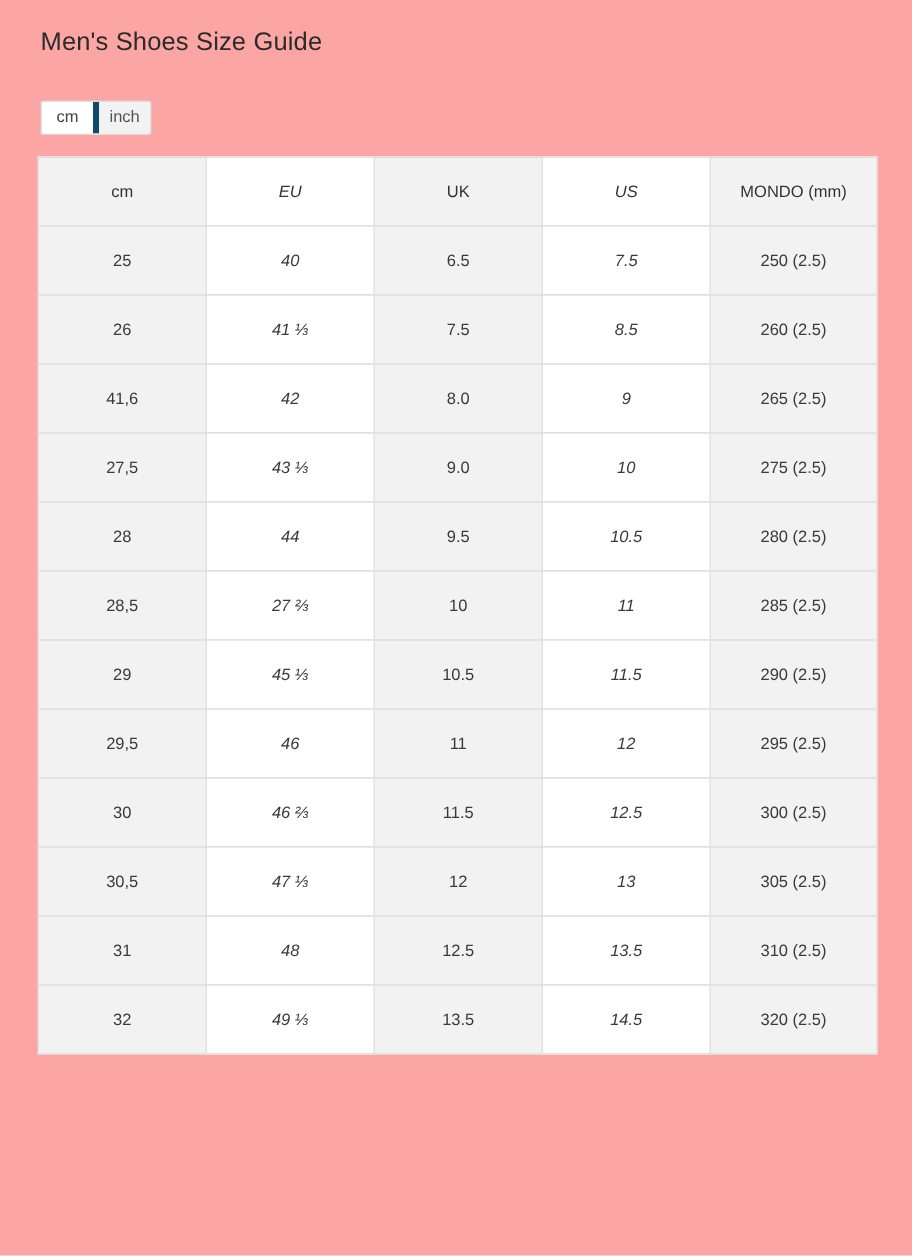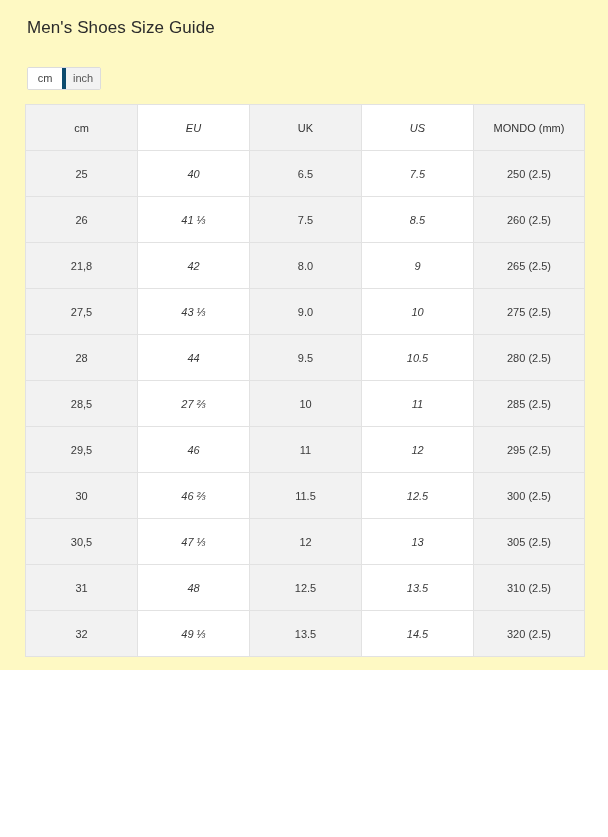--- a/index.html
+++ b/index.html
@@ -10,23 +10,23 @@
   body {
     width: 608px;
     height: 837px;
     font-family: "Liberation Sans", sans-serif;
     color: #333333;
     -webkit-font-smoothing: antialiased;
   }
   .page {
     position: relative;
     width: 608px;
-    height: 670px;
+    height: 837px;
     overflow: hidden;
-    background: #fef9c3;
+    background: #fca5a5;
   }
   .page-title {
     position: absolute;
     left: 27px;
     top: 17px;
     font-size: 17px;
     line-height: 22px;
     font-weight: 400;
     color: #2b2b2b;
     letter-spacing: 0.1px;
@@ -149,21 +149,21 @@
             <td class="col-shaded">250 (2.5)</td>
           </tr>
           <tr>
             <td class="col-shaded">26</td>
             <td class="col-plain">41 ⅓</td>
             <td class="col-shaded">7.5</td>
             <td class="col-plain">8.5</td>
             <td class="col-shaded">260 (2.5)</td>
           </tr>
           <tr>
-            <td class="col-shaded">21,8</td>
+            <td class="col-shaded">41,6</td>
             <td class="col-plain">42</td>
             <td class="col-shaded">8.0</td>
             <td class="col-plain">9</td>
             <td class="col-shaded">265 (2.5)</td>
           </tr>
           <tr>
             <td class="col-shaded">27,5</td>
             <td class="col-plain">43 ⅓</td>
             <td class="col-shaded">9.0</td>
             <td class="col-plain">10</td>
@@ -177,20 +177,27 @@
             <td class="col-shaded">280 (2.5)</td>
           </tr>
           <tr>
             <td class="col-shaded">28,5</td>
             <td class="col-plain">27 ⅔</td>
             <td class="col-shaded">10</td>
             <td class="col-plain">11</td>
             <td class="col-shaded">285 (2.5)</td>
           </tr>
           <tr>
+            <td class="col-shaded">29</td>
+            <td class="col-plain">45 ⅓</td>
+            <td class="col-shaded">10.5</td>
+            <td class="col-plain">11.5</td>
+            <td class="col-shaded">290 (2.5)</td>
+          </tr>
+          <tr>
             <td class="col-shaded">29,5</td>
             <td class="col-plain">46</td>
             <td class="col-shaded">11</td>
             <td class="col-plain">12</td>
             <td class="col-shaded">295 (2.5)</td>
           </tr>
           <tr>
             <td class="col-shaded">30</td>
             <td class="col-plain">46 ⅔</td>
             <td class="col-shaded">11.5</td>

